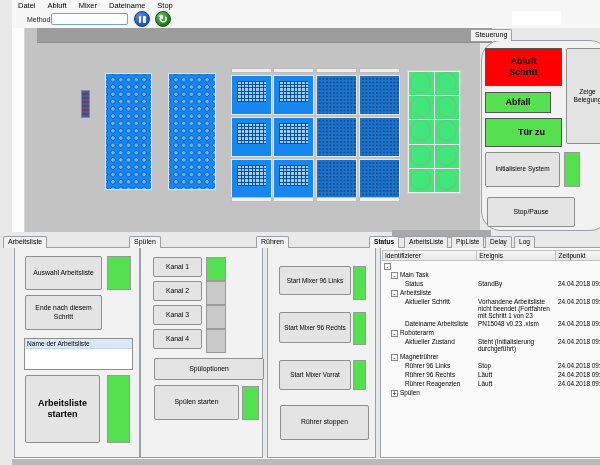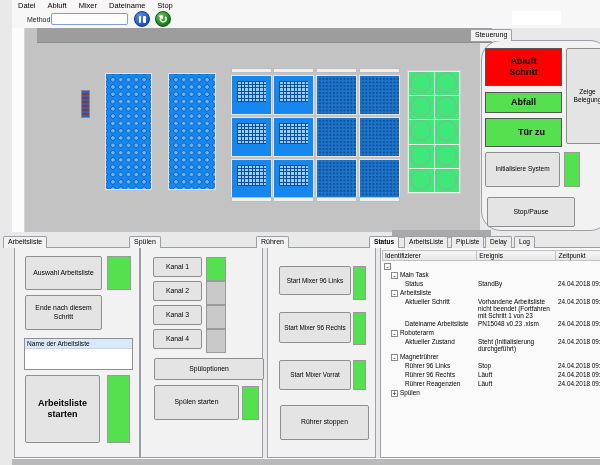--- a/index.html
+++ b/index.html
@@ -229,21 +229,21 @@
 <div class="tab" id="steuerung-tab">Steuerung</div>
 <div class="abs gb" id="steuerung-panel">
   <div class="alarm" style="left:3px; top:7px; width:77px; height:38px; background:#ff0000;">
     <span>Abluft</span>
     <span>Schritt</span>
   </div>
   <div class="btn" style="left:84px; top:7px; width:43px; height:96px; font-size:6.6px; flex-direction:column;">
     <span>Zeige</span>
     <span>Belegung</span>
   </div>
-  <div class="alarm" style="left:3px; top:51px; width:77px; height:21px; background:#55e050;">Abfall</div>
+  <div class="alarm" style="left:3px; top:51px; width:66px; height:21px; background:#55e050;">Abfall</div>
   <div class="alarm" style="left:3px; top:77px; width:77px; height:29px; background:#55e050;padding-left:16px;">Tür zu</div>
   <div class="btn" style="left:3px; top:111px; width:75px; height:35px; font-size:6.5px;">Initialisiere System</div>
   <div class="ind" style="left:82px; top:111px; width:16px; height:35px;"></div>
   <div class="btn" style="left:5px; top:156px; width:88px; height:30px;">Stop/Pause</div>
 </div>
 
 <div class="tab" style="left:3px; top:236px;">Arbeitsliste</div>
 <div class="abs gb" style="left:2px; top:247px; width:126px; height:211px;padding-left:48px;">
   <div class="btn" style="left:10px; top:8px; width:77px; height:34px;">Auswahl Arbeitsliste</div>
   <div class="ind" style="left:92px; top:8px; width:24px; height:34px;"></div>

